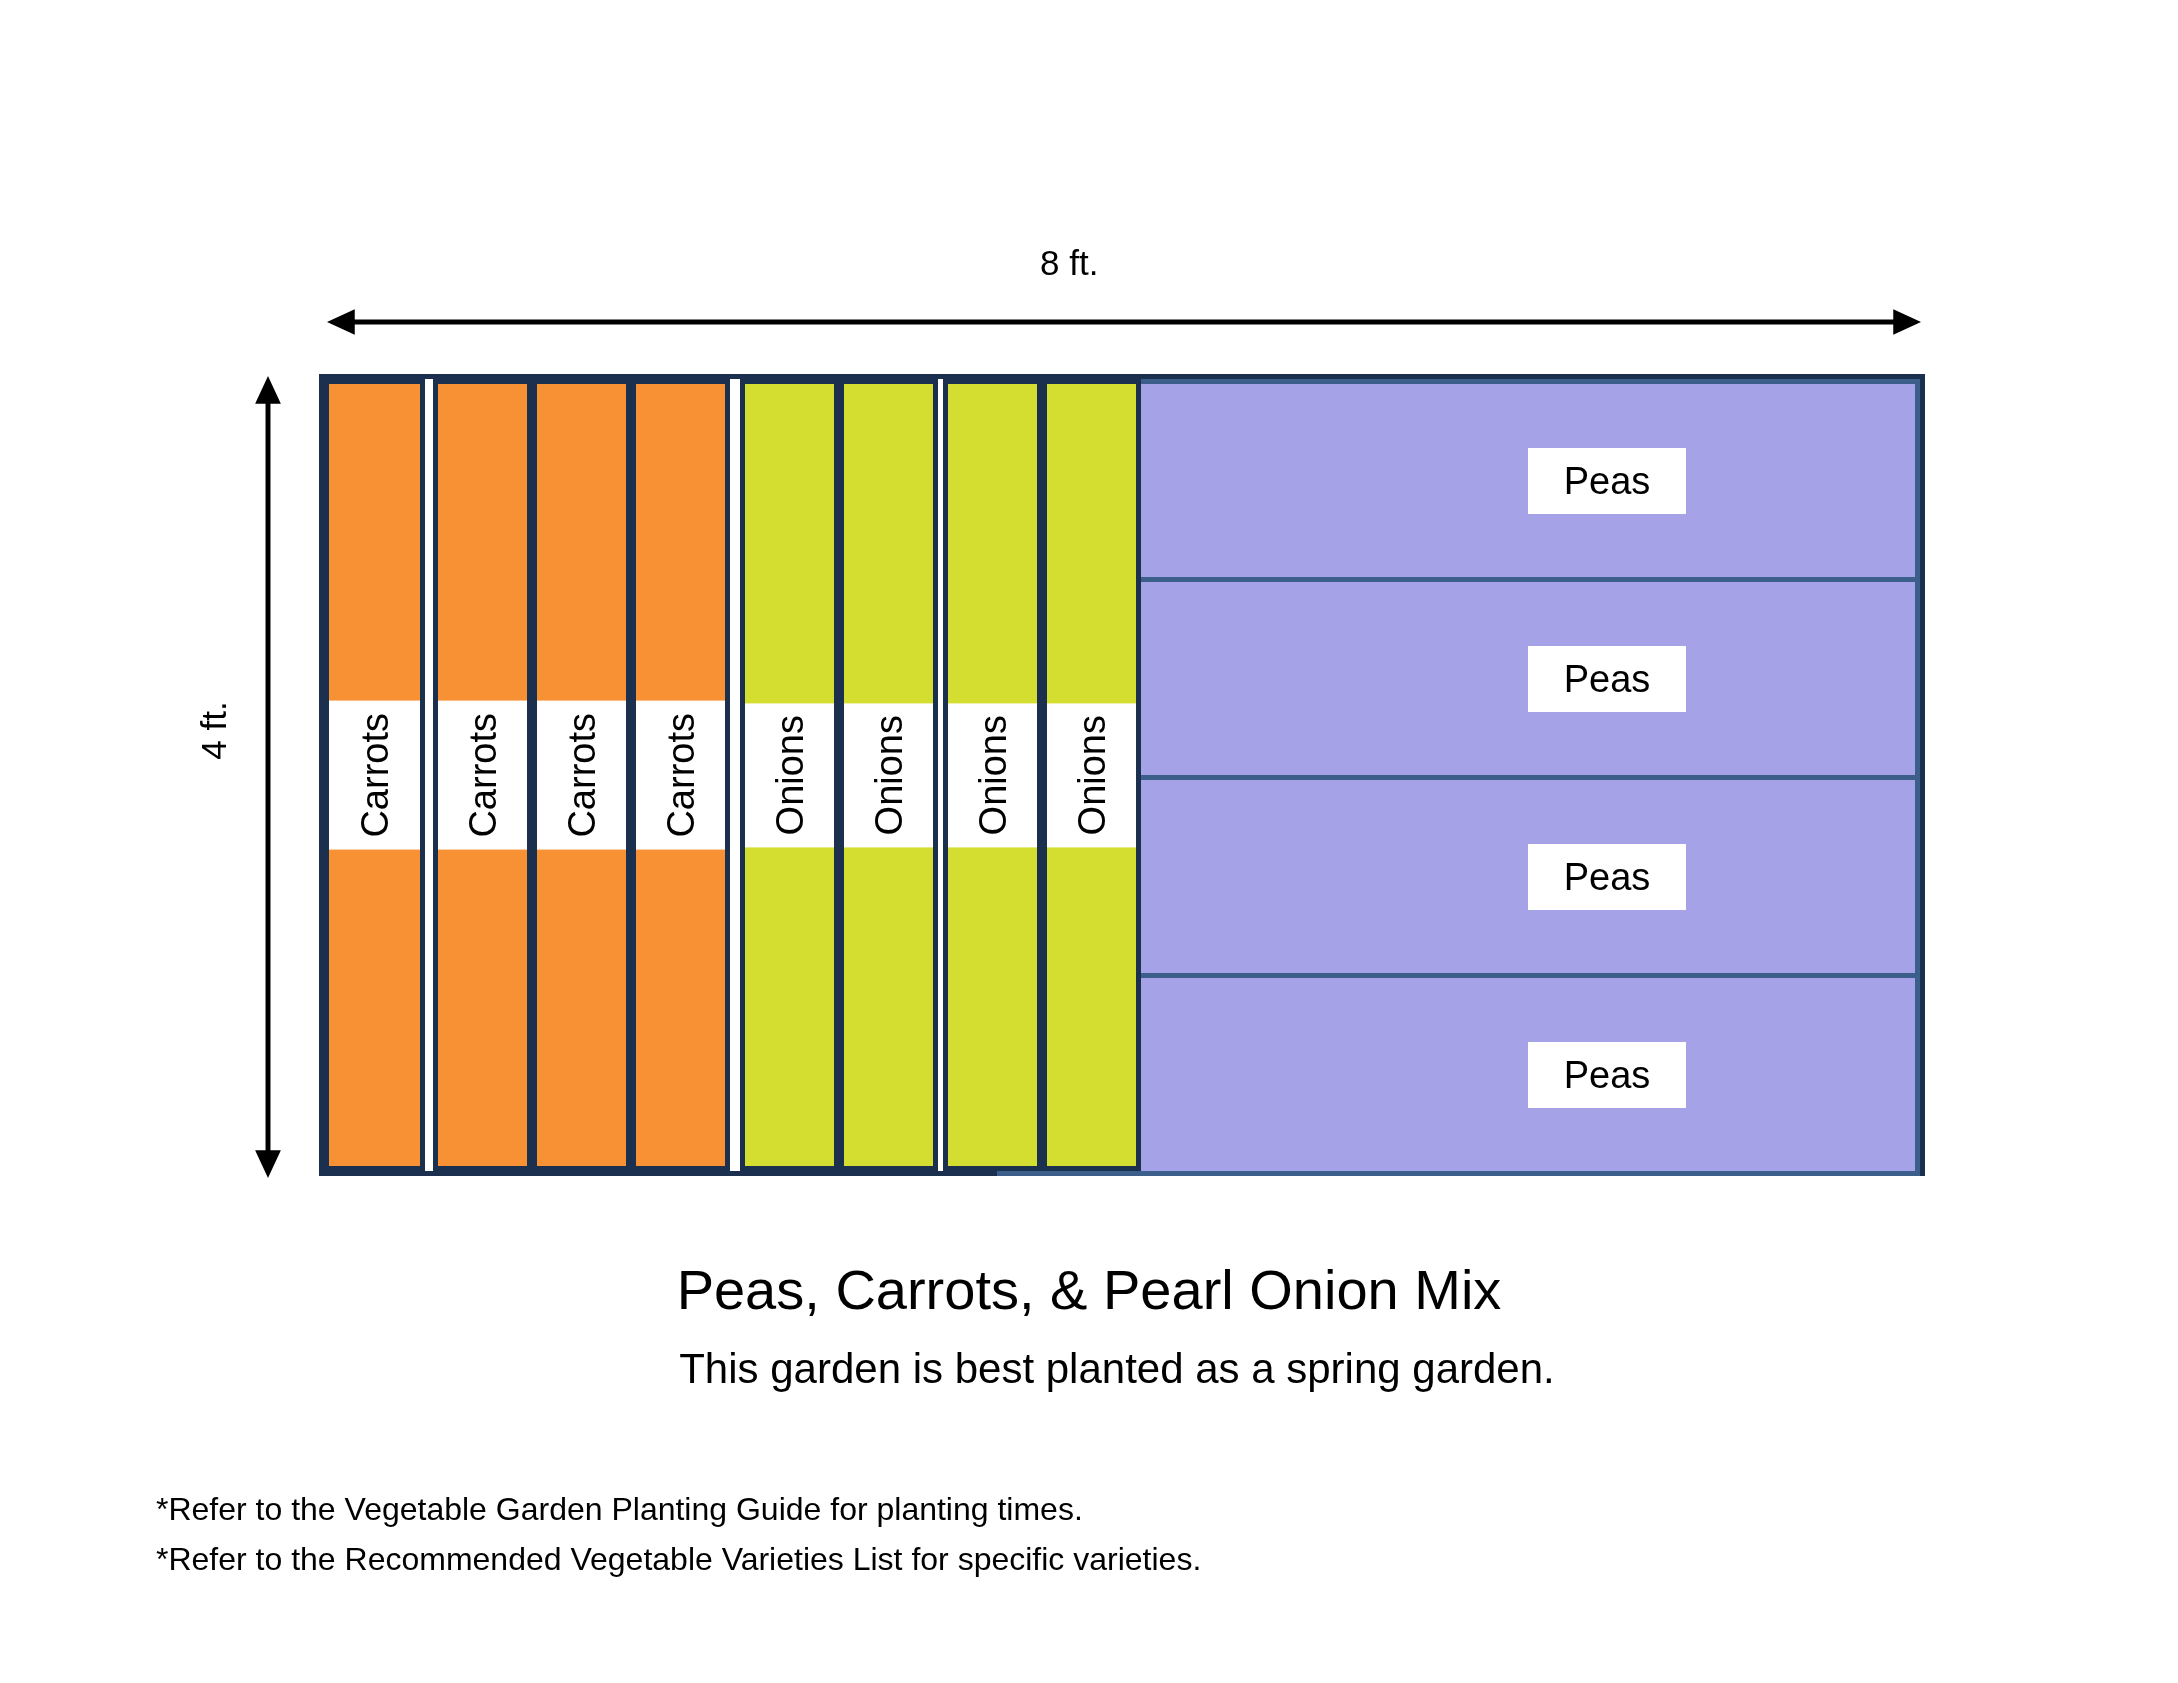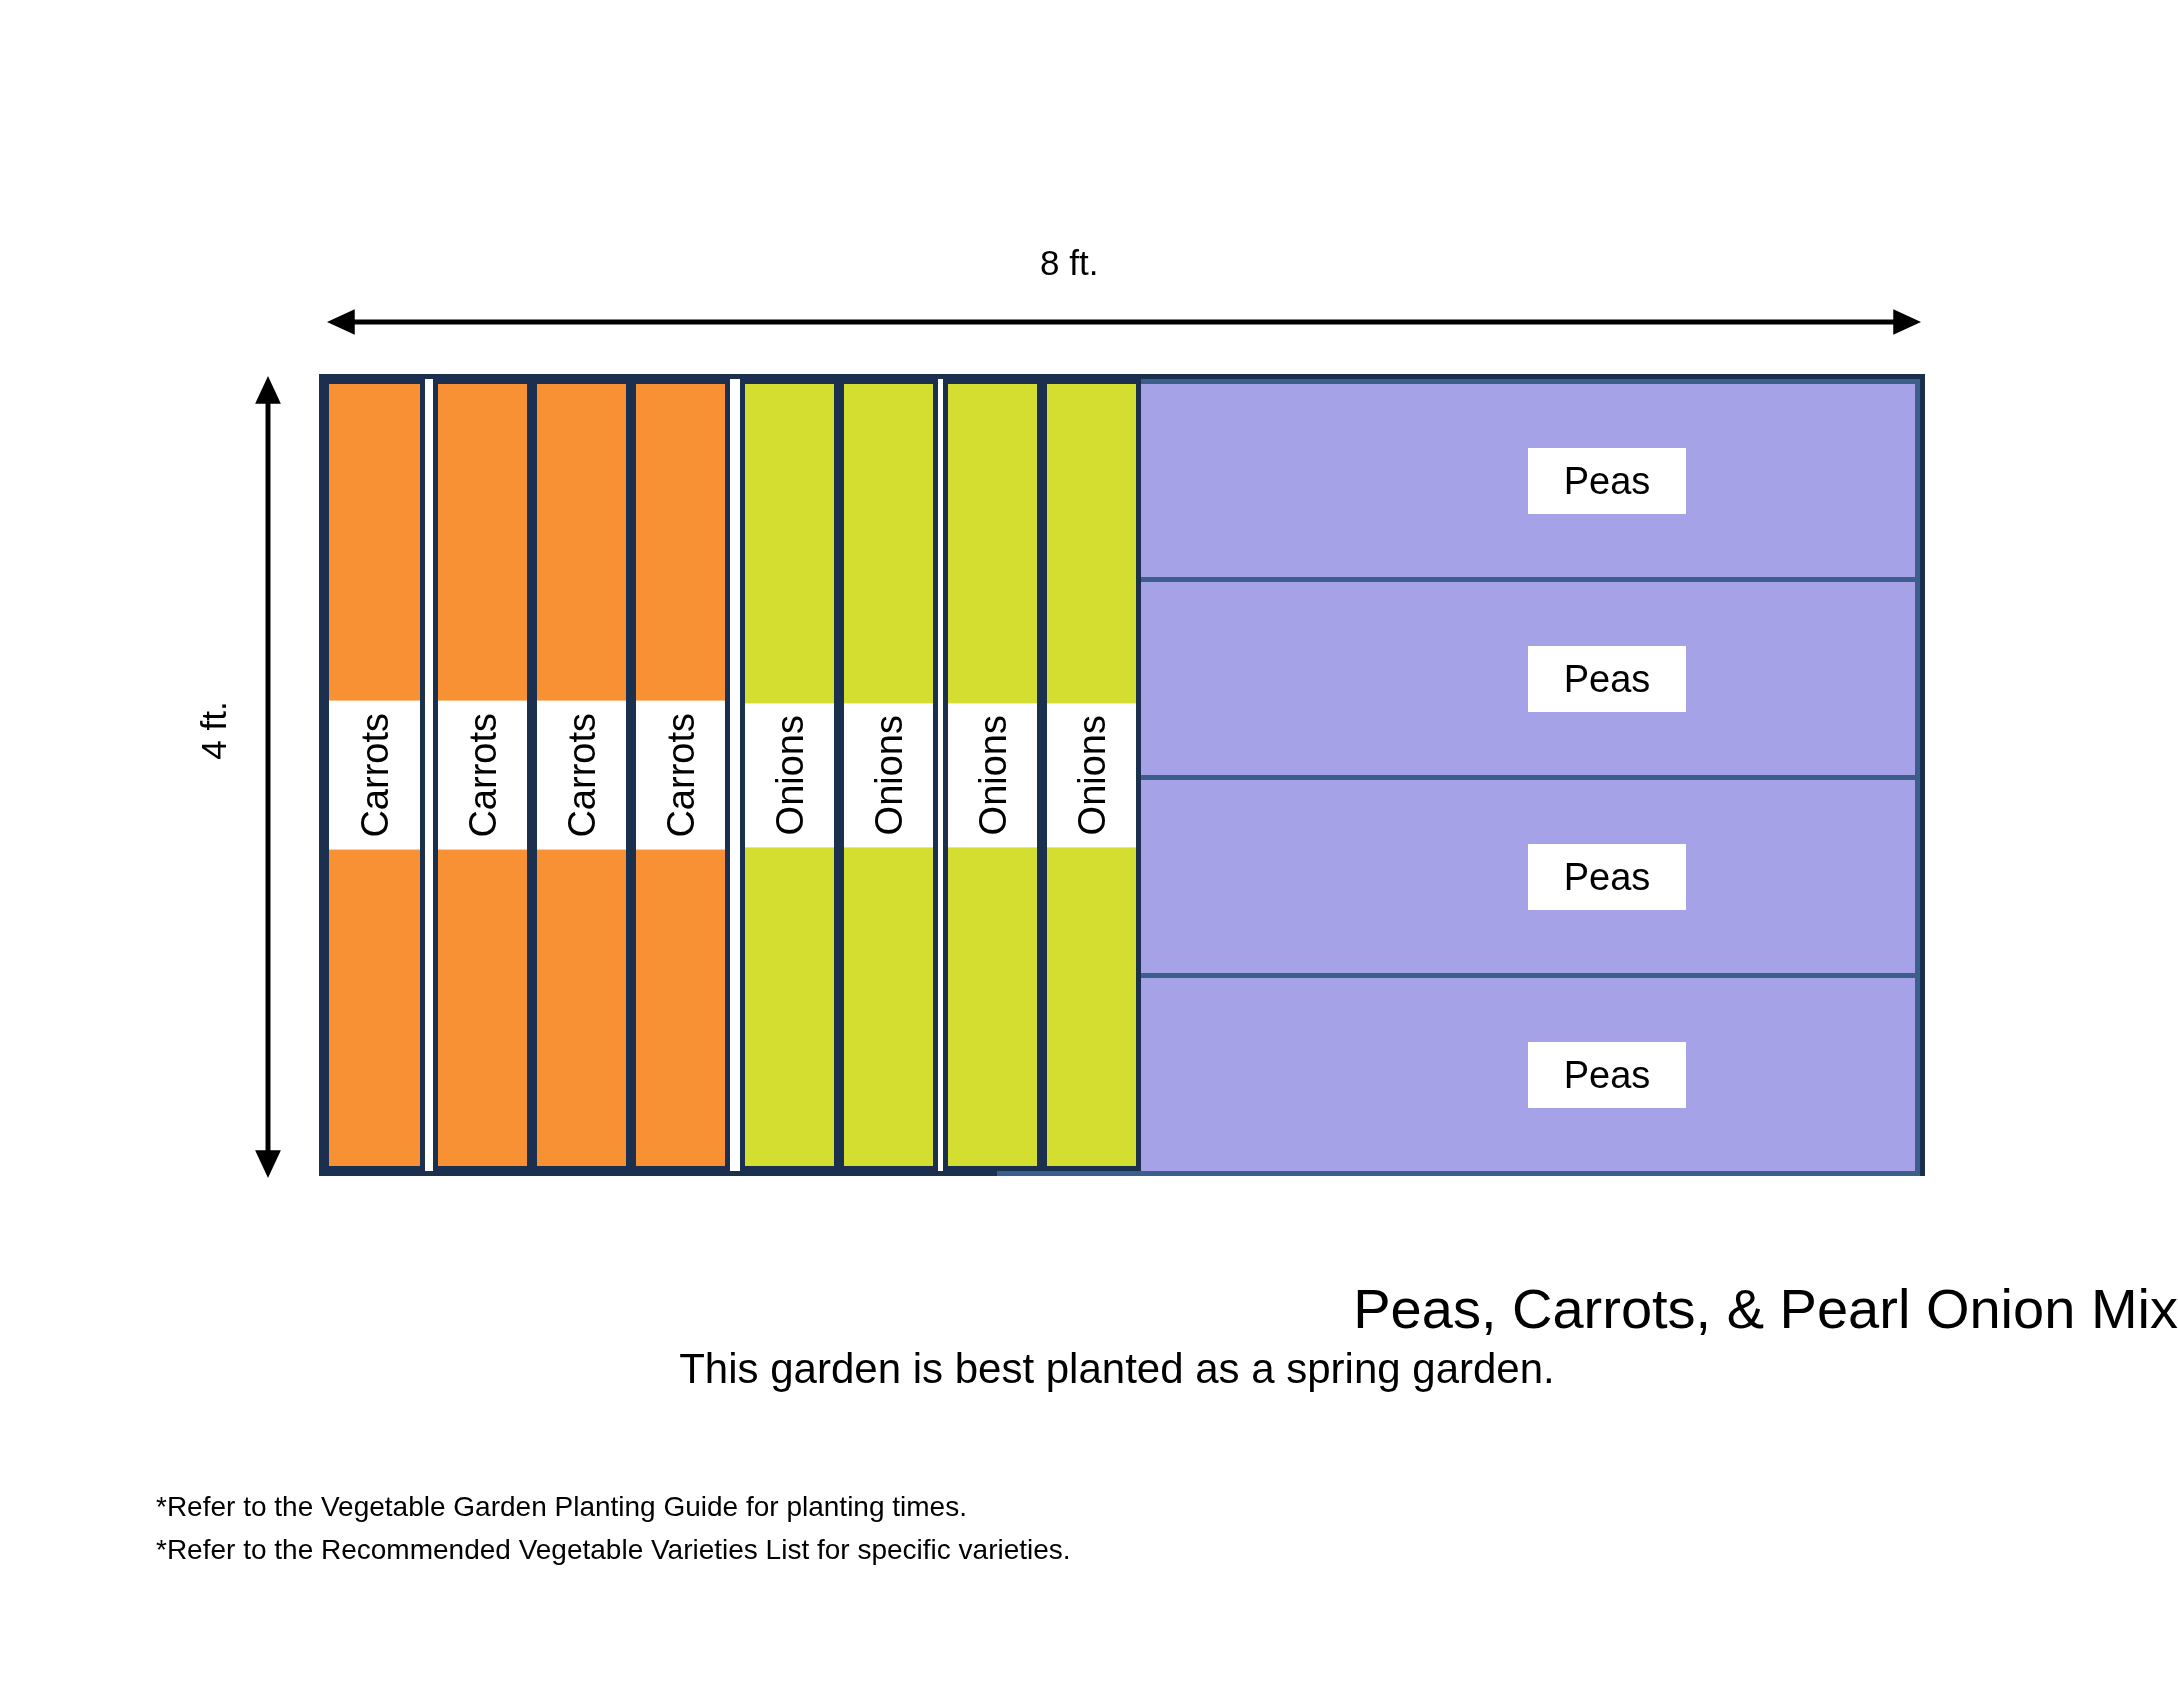--- a/index.html
+++ b/index.html
@@ -115,42 +115,41 @@
     white-space: nowrap;
     margin-left: 297px;
   }
 
   
   #title {
     position: absolute;
     left: 0;
     top: 1259px;
     width: 2178px;
-    text-align: right;
+    text-align: center;
     font-size: 56px;
     line-height: 1.1;
     white-space: nowrap;
-    margin-top: 19px;
   }
   #subtitle {
     position: absolute;
     left: 0;
     top: 1346px;
     width: 2178px;
     text-align: center;
     font-size: 42px;
     line-height: 1.1;
     white-space: nowrap;
     margin-left: 28px;
   }
   #notes {
     position: absolute;
     left: 156px;
     top: 1485px;
-    font-size: 28px;
+    font-size: 32px;
     line-height: 1.55;
   }
   #notes div { white-space: nowrap; }
 </style>
 </head>
 <body>
 
 <div id="width-label">8 ft.</div>
 <svg id="width-arrow" viewBox="0 0 1610 40">
   <line x1="20" y1="20" x2="1590" y2="20" stroke="#000000" stroke-width="5"></line>

